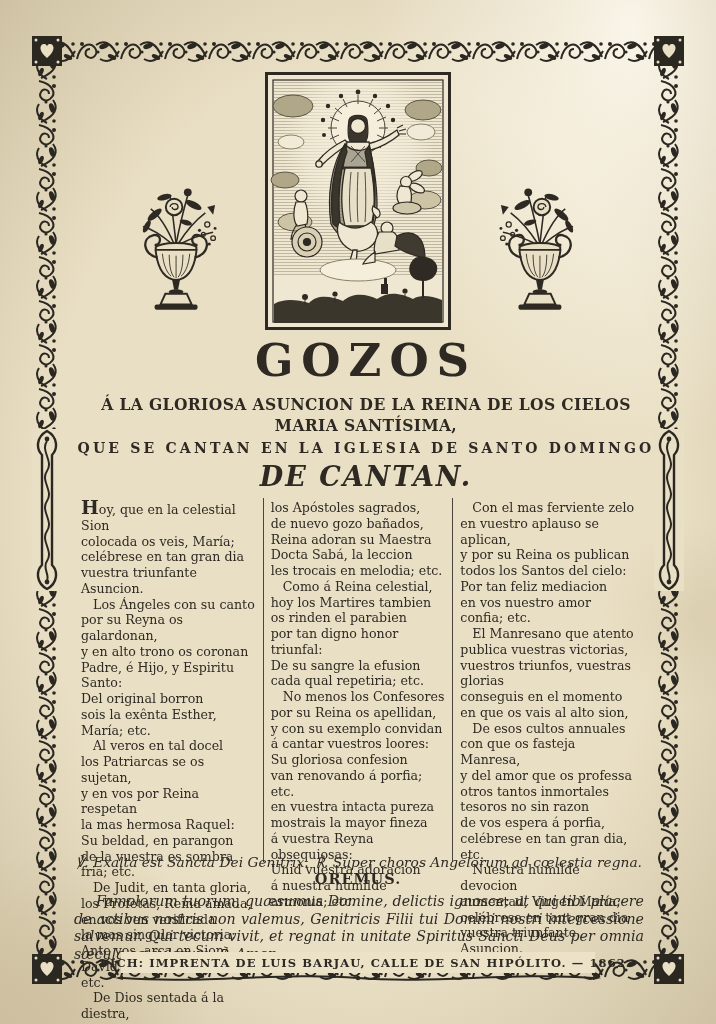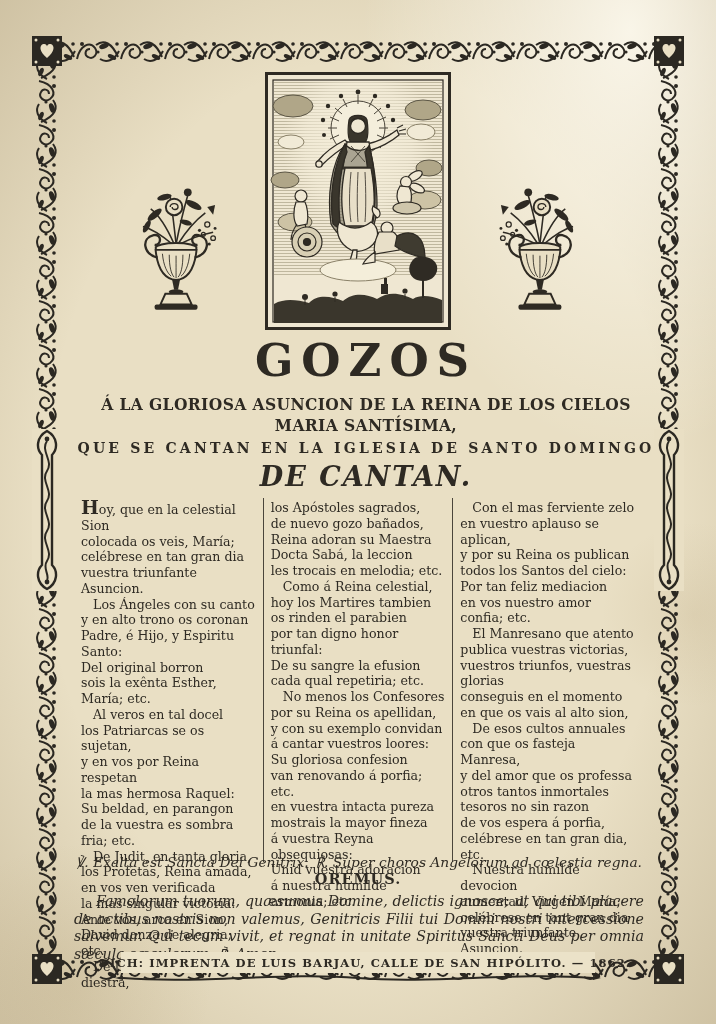--- a/index.html
+++ b/index.html
@@ -430,20 +430,21 @@
     <div class="subtitle-3">DE CANTAN.</div>
   </div>
 
   <div class="columns">
     <div class="verse-col first">
         <div class="vline">Hoy, que en la celestial Sion</div>
         <div class="vline">colocada os veis, María;</div>
         <div class="vline">celébrese en tan gran dia</div>
         <div class="vline">vuestra triunfante Asuncion.</div>
         <div class="vline">   Los Ángeles con su canto</div>
+        <div class="vline">por su Reyna os galardonan,</div>
         <div class="vline">y en alto trono os coronan</div>
         <div class="vline">Padre, é Hijo, y Espiritu Santo:</div>
         <div class="vline">Del original borron</div>
         <div class="vline">sois la exênta Esther, María; etc.</div>
         <div class="vline">   Al veros en tal docel</div>
         <div class="vline">los Patriarcas se os sujetan,</div>
         <div class="vline">y en vos por Reina respetan</div>
         <div class="vline">la mas hermosa Raquel:</div>
         <div class="vline">Su beldad, en parangon</div>
         <div class="vline">de la vuestra es sombra fria; etc.</div>

